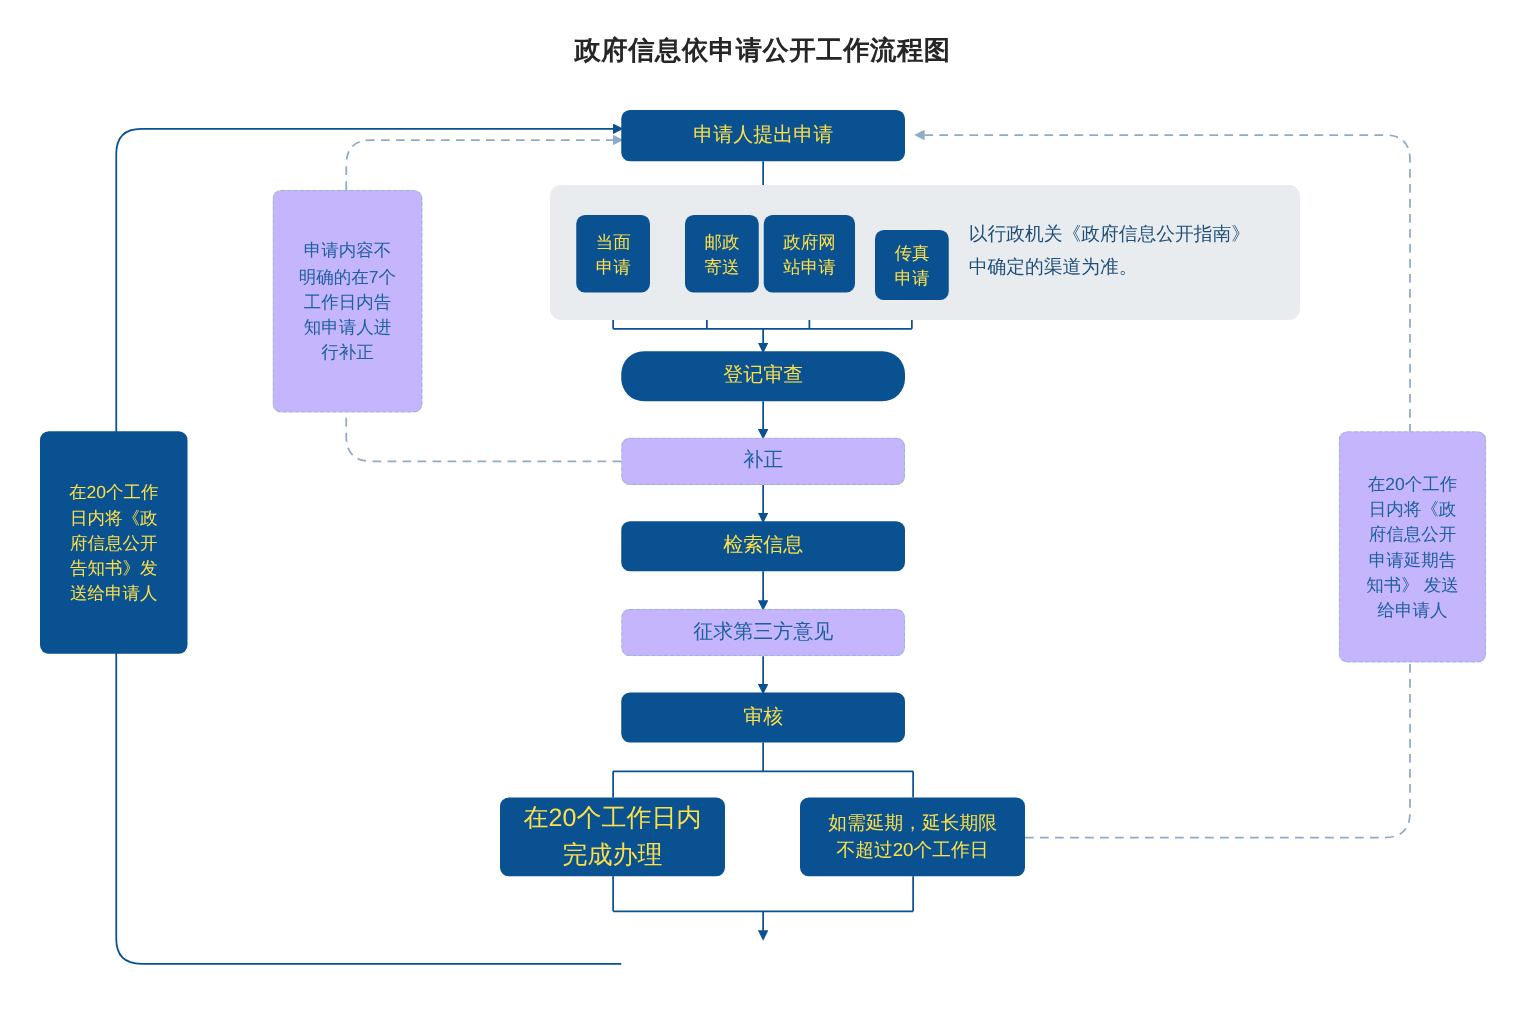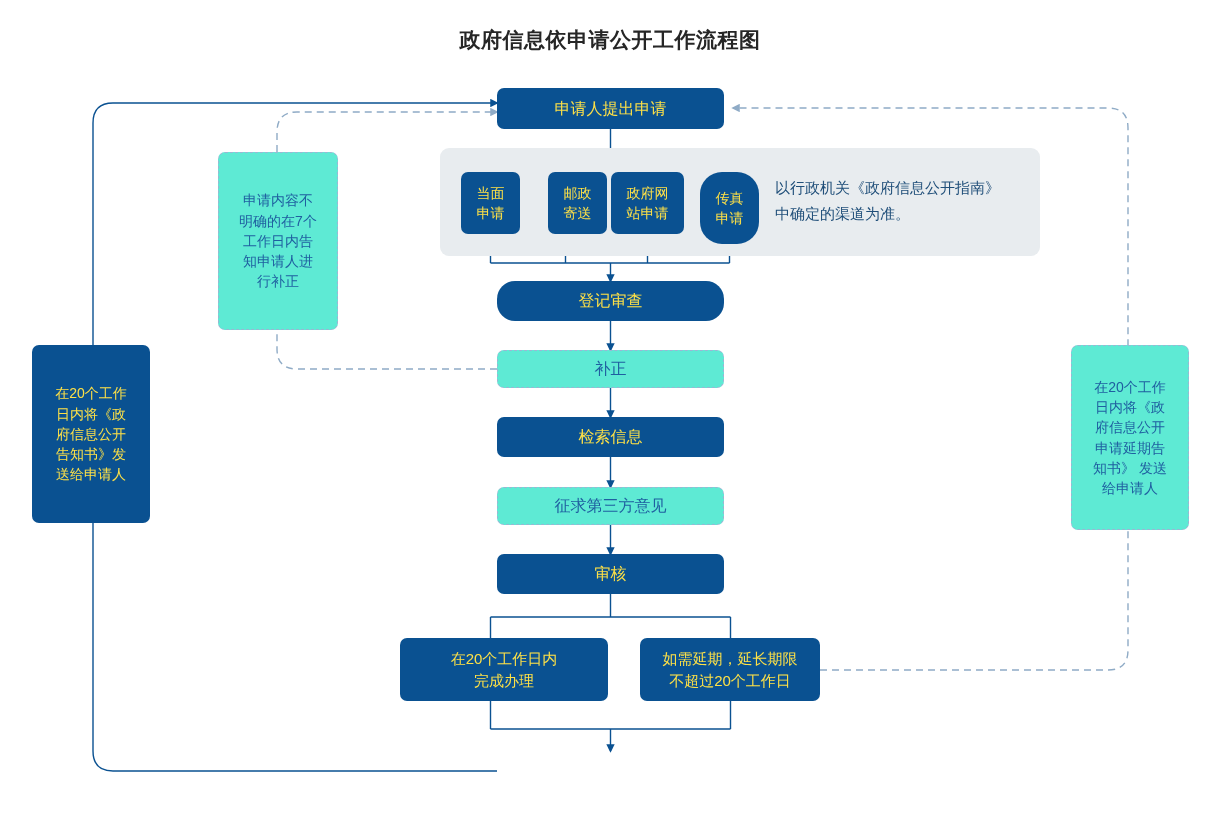--- a/index.html
+++ b/index.html
@@ -46,21 +46,21 @@
     text-align: center;
     border-radius: 7px;
     line-height: 1.45;
     white-space: pre-line;
   }
   .node.dark {
     background: #0a5191;
     color: #fde047;
   }
   .node.light {
-    background: #5eead4;
+    background: #c4b5fd;
     color: #1f5fa0;
     border: 1px dashed #9ab6d4;
   }
   .group-panel {
     position: absolute;
     background: #e8ecef;
     border-radius: 9px;
   }
   .note-text {
     position: absolute;
@@ -69,28 +69,28 @@
     line-height: 1.7;
     white-space: pre-line;
     text-align: left;
   }
   
   #n-apply      { left: 497px; top: 88px;  width: 227px; height: 41px; font-size: 16px; }
   #panel-ways   { left: 440px; top: 148px; width: 600px; height: 108px; }
   #n-way-0      { left: 461px; top: 172px; width: 59px;  height: 62px; font-size: 14px; }
   #n-way-1      { left: 536px; top: 172px; width: 59px;  height: 62px; font-size: 14px; margin-left: 12px; }
   #n-way-2      { left: 611px; top: 172px; width: 73px;  height: 62px; font-size: 14px; }
-  #n-way-3      { left: 700px; top: 172px; width: 59px;  height: 72px; font-size: 14px; border-radius: 22px; }
+  #n-way-3      { left: 700px; top: 184px; width: 59px;  height: 56px; font-size: 14px; }
   #note-ways    { left: 775px; top: 175px; width: 265px; }
   #n-register   { left: 497px; top: 281px; width: 227px; height: 40px; font-size: 16px; border-radius: 18px; }
   #n-correct    { left: 497px; top: 350px; width: 227px; height: 38px; font-size: 16px; }
   #n-retrieve   { left: 497px; top: 417px; width: 227px; height: 40px; font-size: 16px; }
   #n-thirdparty { left: 497px; top: 487px; width: 227px; height: 38px; font-size: 16px; }
   #n-review     { left: 497px; top: 554px; width: 227px; height: 40px; font-size: 16px; }
-  #n-finish20   { left: 400px; top: 638px; width: 208px; height: 63px; font-size: 15px; }
+  #n-finish20   { left: 400px; top: 638px; width: 180px; height: 63px; font-size: 20px; }
   #n-extend     { left: 640px; top: 638px; width: 180px; height: 63px; font-size: 15px; }
   #n-reply      { left: 497px; top: 751px; width: 227px; height: 40px; font-size: 16px; }
   #n-note-left  { left: 218px; top: 152px; width: 120px; height: 178px; font-size: 14px; padding: 0 12px; }
   #n-notice20   { left: 32px;  top: 345px; width: 118px; height: 178px; font-size: 14px; padding: 0 10px; }
   #n-delay20    { left: 1071px; top: 345px; width: 118px; height: 185px; font-size: 14px; padding: 0 10px; }
 </style>
 </head>
 <body>
 
 <div id="canvas">

